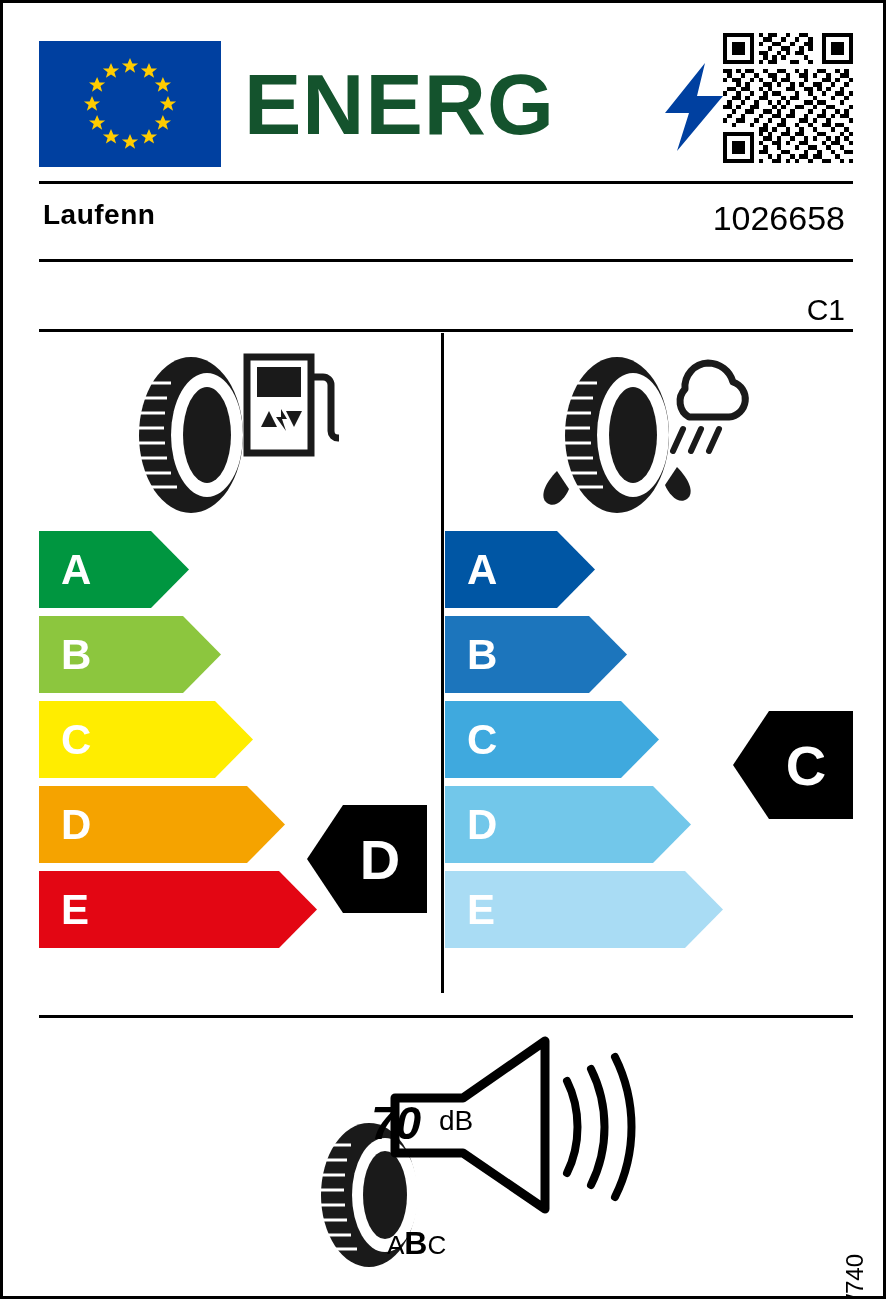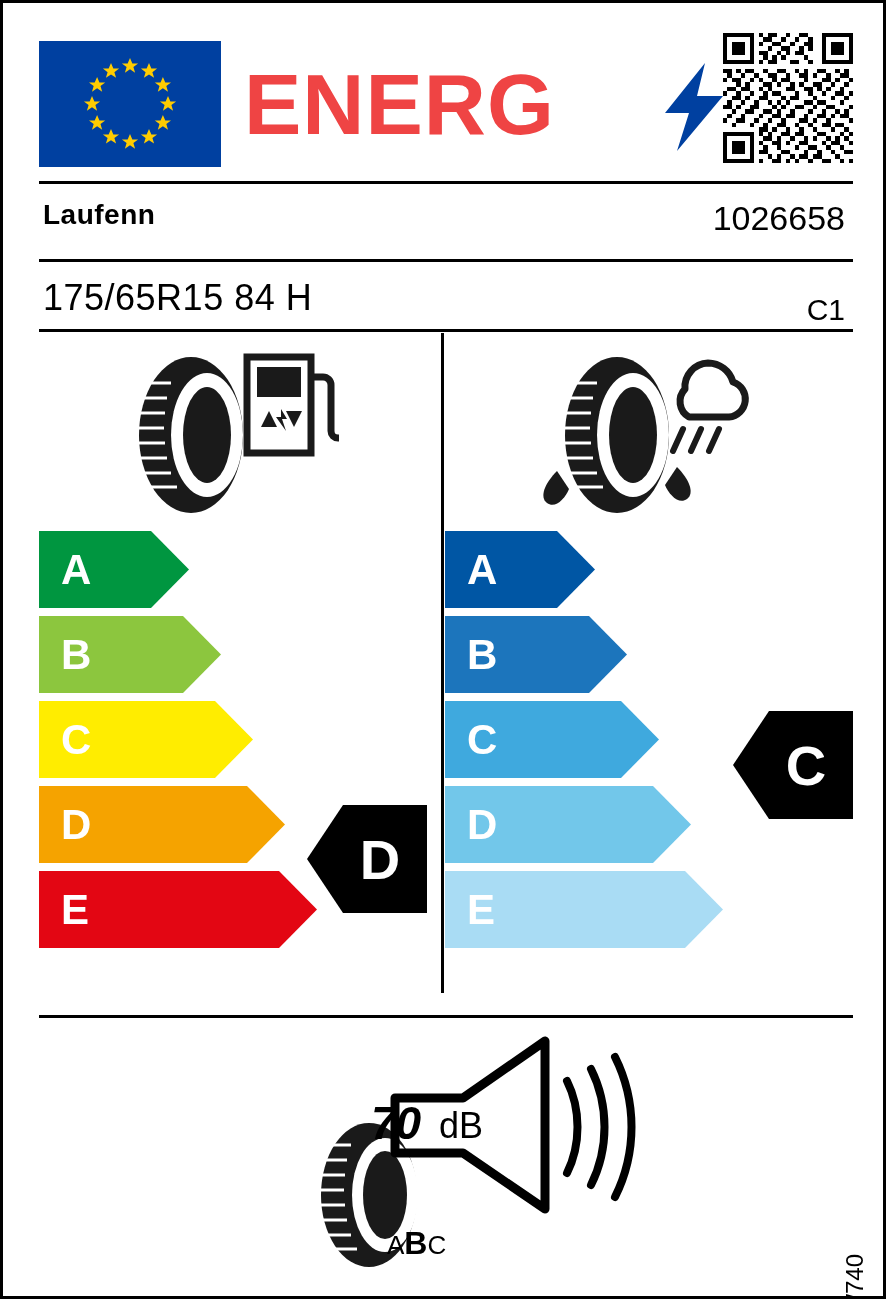--- a/index.html
+++ b/index.html
@@ -41,21 +41,21 @@
     position: absolute;
     left: 0; top: 0; right: 0; bottom: 0;
   }
   .energ-word {
     position: absolute;
     left: 205px;
     top: 28px;
     font-size: 86px;
     font-weight: bold;
     letter-spacing: 1px;
-    color: #ef4444;
+    color: #14532d;
     font-family: "Liberation Sans", sans-serif;
     line-height: 86px;
   }
   .bolt {
     position: absolute;
     left: 620px;
     top: 30px;
     width: 70px;
     height: 88px;
   }
@@ -191,21 +191,21 @@
     top: 1093px;
     font-size: 46px;
     font-weight: bold;
     letter-spacing: -1px;
     font-style: italic;
   }
   .noise-db-unit {
     position: absolute;
     left: 436px;
     top: 1102px;
-    font-size: 36px;
+    font-size: 28px;
   }
   .noise-classes {
     position: absolute;
     left: 384px;
     top: 1222px;
     font-size: 26px;
   }
   .noise-classes b {
     font-size: 32px;
   }
@@ -500,21 +500,20 @@
           <rect x="28" y="28" width="1" height="1"></rect>
       </g>
     </svg>
   </div>
 
   <div class="hline" style="top:178px;"></div>
   <div class="brand">Laufenn</div>
   <div class="model-code">1026658</div>
 
   <div class="hline" style="top:256px;"></div>
-  <div class="tire-size">175/65R15 84 H</div>
   <div class="tire-class">C1</div>
 
   <div class="hline" style="top:326px;"></div>
   <div class="vline" style="left:438px; top:330px; height:660px;"></div>
 
   <div class="panel panel-left">
 
     <svg class="pict" style="left:90px; width:210px;" viewBox="0 0 210 175">
 
       <g>

